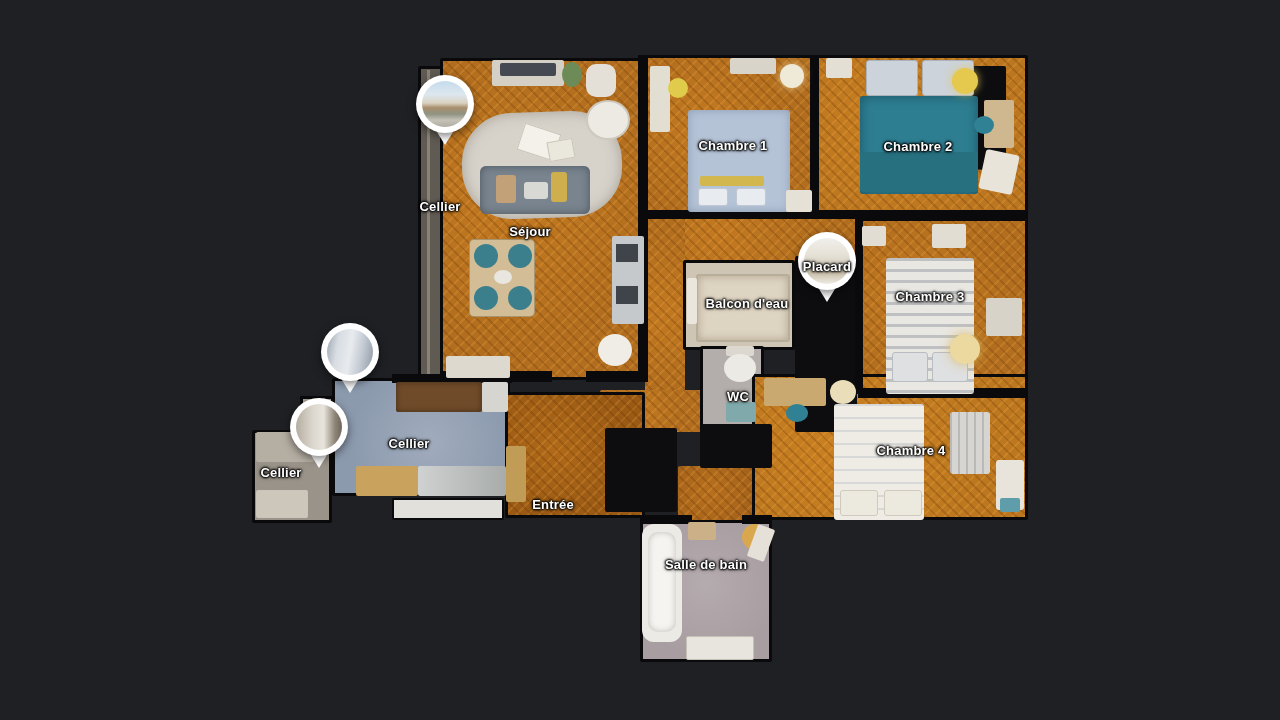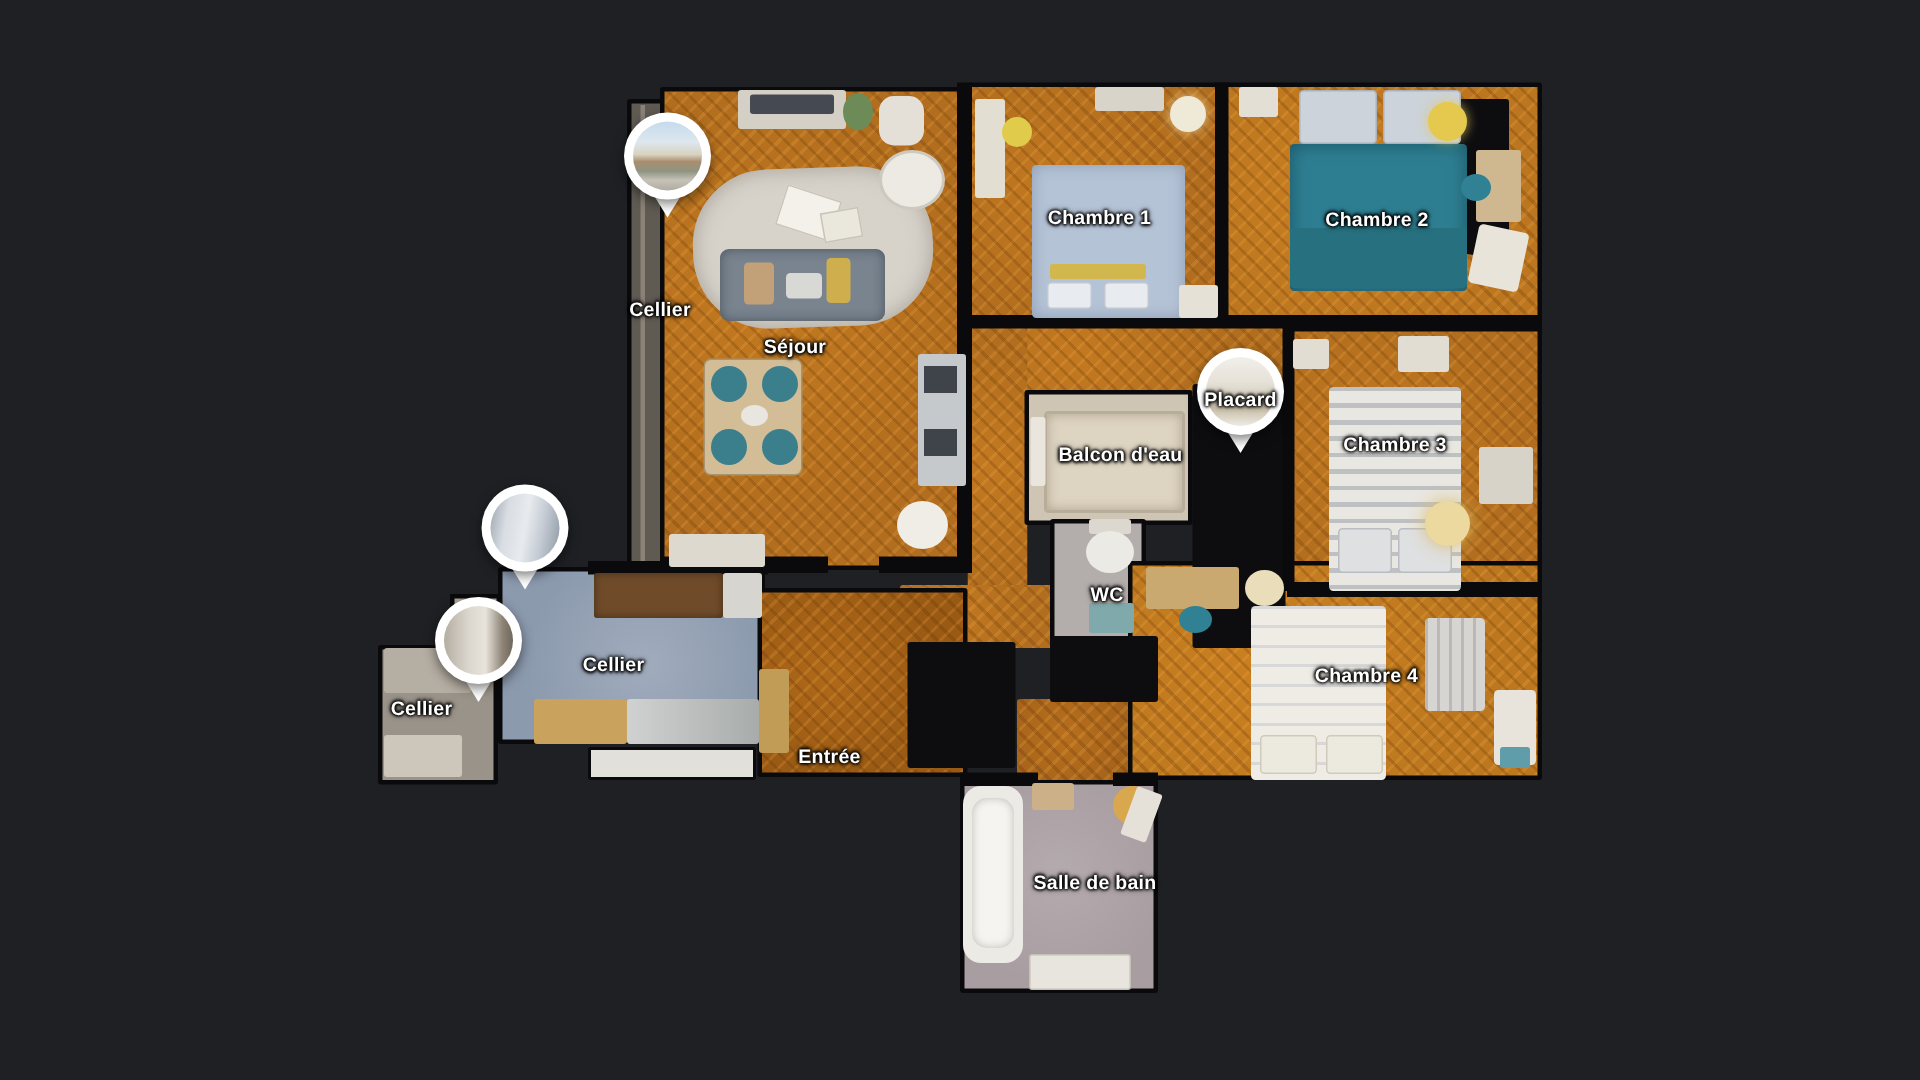--- a/index.html
+++ b/index.html
@@ -204,16 +204,16 @@
     <span class="lbl" style="left:733px;top:145px;">Chambre 1</span>
     <span class="lbl" style="left:918px;top:146px;">Chambre 2</span>
     <span class="lbl" style="left:827px;top:266px;">Placard</span>
     <span class="lbl" style="left:747px;top:303px;">Balcon d'eau</span>
     <span class="lbl" style="left:930px;top:296px;">Chambre 3</span>
     <span class="lbl" style="left:738px;top:396px;">WC</span>
     <span class="lbl" style="left:911px;top:450px;">Chambre 4</span>
     <span class="lbl" style="left:409px;top:443px;">Cellier</span>
     <span class="lbl" style="left:281px;top:472px;">Cellier</span>
     <span class="lbl" style="left:553px;top:504px;">Entrée</span>
-    <span class="lbl" style="left:706px;top:588px;margin-left:24px;">Salle de bain</span>
+    <span class="lbl" style="left:706px;top:564px;">Salle de bain</span>
 
   </div>
 </div>
 
 </body></html>

